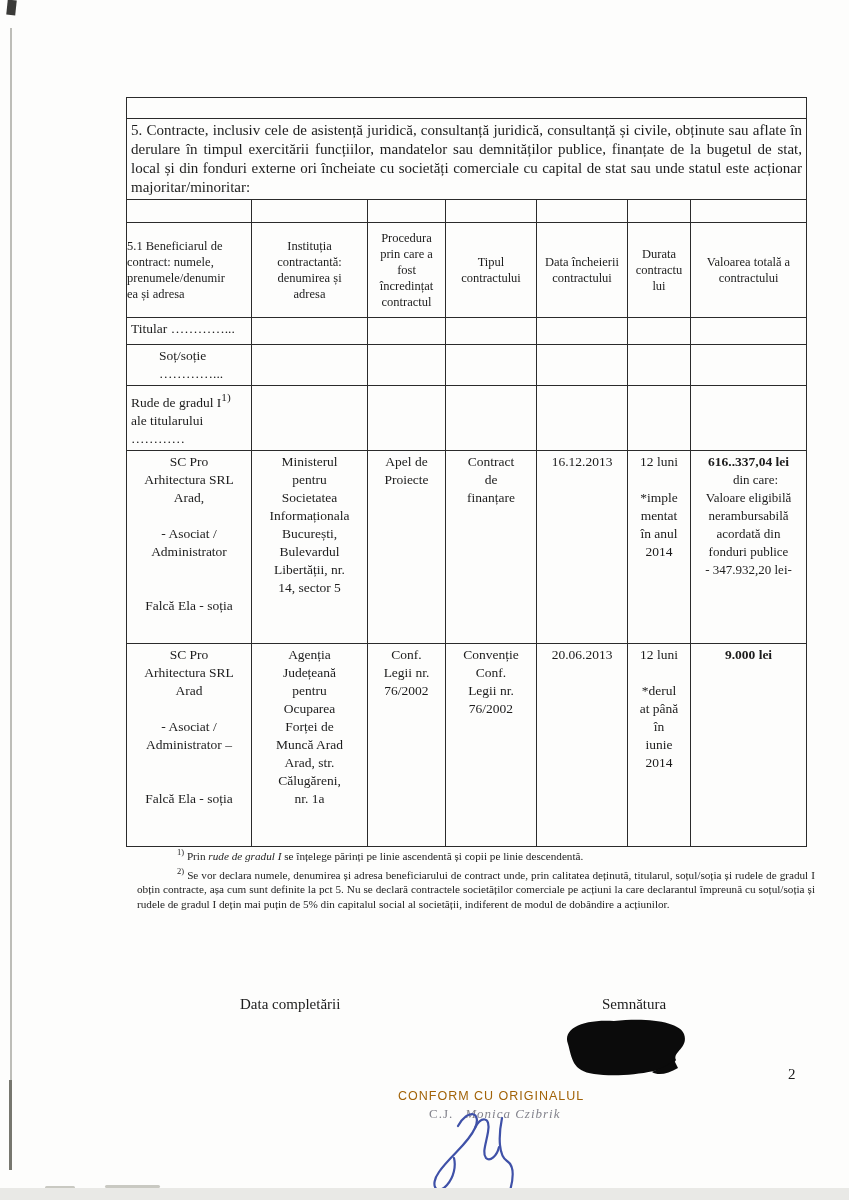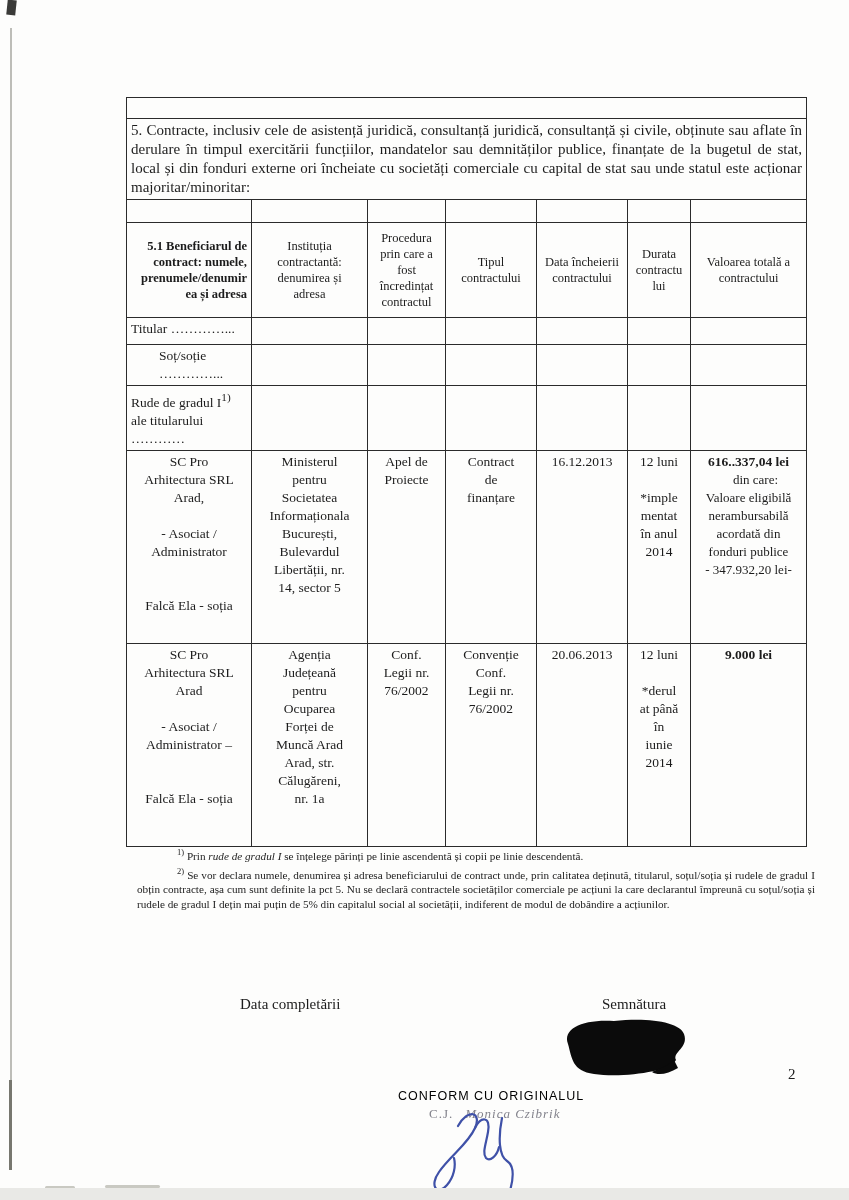--- a/index.html
+++ b/index.html
@@ -24,21 +24,21 @@
     font-size:13.5px;line-height:18px;overflow:hidden;
   }
   td.intro-cell{padding:2px 7px 4px 7px;}
   .intro{font-size:15px;line-height:19px;text-align:justify;}
   tr.r-top td{height:20px;padding:0;}
   tr.r-spacer td{height:22px;padding:0;}
   tr.r-head td{
     height:90px;font-size:12.5px;line-height:16px;text-align:center;
     vertical-align:middle;white-space:pre-line;
   }
-  tr.r-head td.h-first{text-align:right;padding-left:10px;font-weight:bold;}
+  tr.r-head td.h-first{text-align:left;padding-left:0;}
   td.cat{white-space:pre-line;font-size:13.5px;line-height:17px;padding-left:6px;}
   tr.r-cat1 td{height:22px;}
   tr.r-cat2 td{height:34px;padding-left:32px;}
   tr.r-cat3 td{height:50px;}
   tr.r-data1 td{height:188px;}
   tr.r-data2 td{height:198px;}
   td.c{text-align:center;vertical-align:middle;white-space:pre-line;}
   td.c-top{text-align:center;vertical-align:top;white-space:pre-line;padding-top:6px;}
   .val-bold{font-weight:bold;font-size:13.5px;}
   .val-rest{font-size:13px;line-height:18px;}
@@ -57,21 +57,21 @@
   .lbl-sign{position:absolute;left:602px;top:996px;font-size:15px;}
 
   
   .blob{position:absolute;left:556px;top:1016px;width:134px;height:64px;}
 
   
   .pagenum{position:absolute;left:788px;top:1066px;font-size:15px;}
 
   
   .stamp1{position:absolute;left:398px;top:1089px;font-family:"Liberation Sans", sans-serif;
-          font-size:12.5px;letter-spacing:1px;color:#000000;}
+          font-size:12.5px;letter-spacing:1px;color:#a16207;}
   .stamp2{position:absolute;left:407px;top:1106px;font-size:13px;color:#83838c;}
   .stamp2 .cj{font-style:normal;letter-spacing:1px;margin-left:22px;}
   .stamp2 .nm{font-style:italic;margin-left:12px;letter-spacing:1px;}
 
   
   .bluesig{position:absolute;left:418px;top:1106px;}
 </style>
 </head>
 <body>
 

